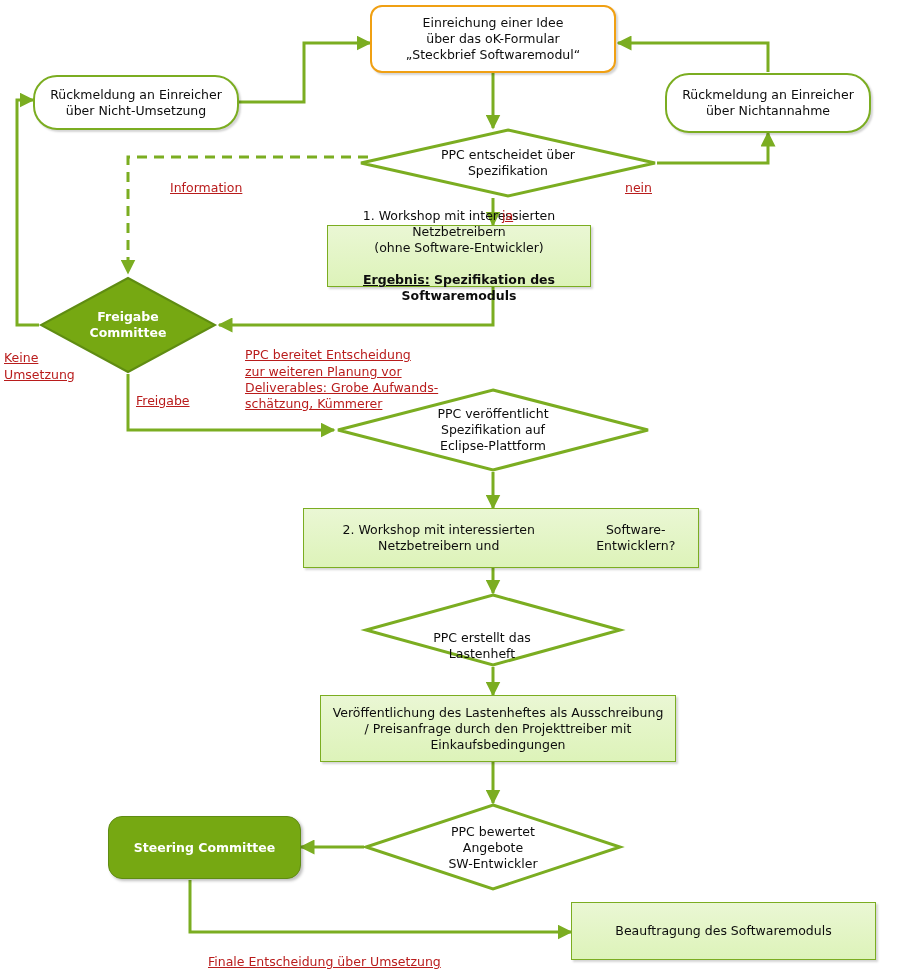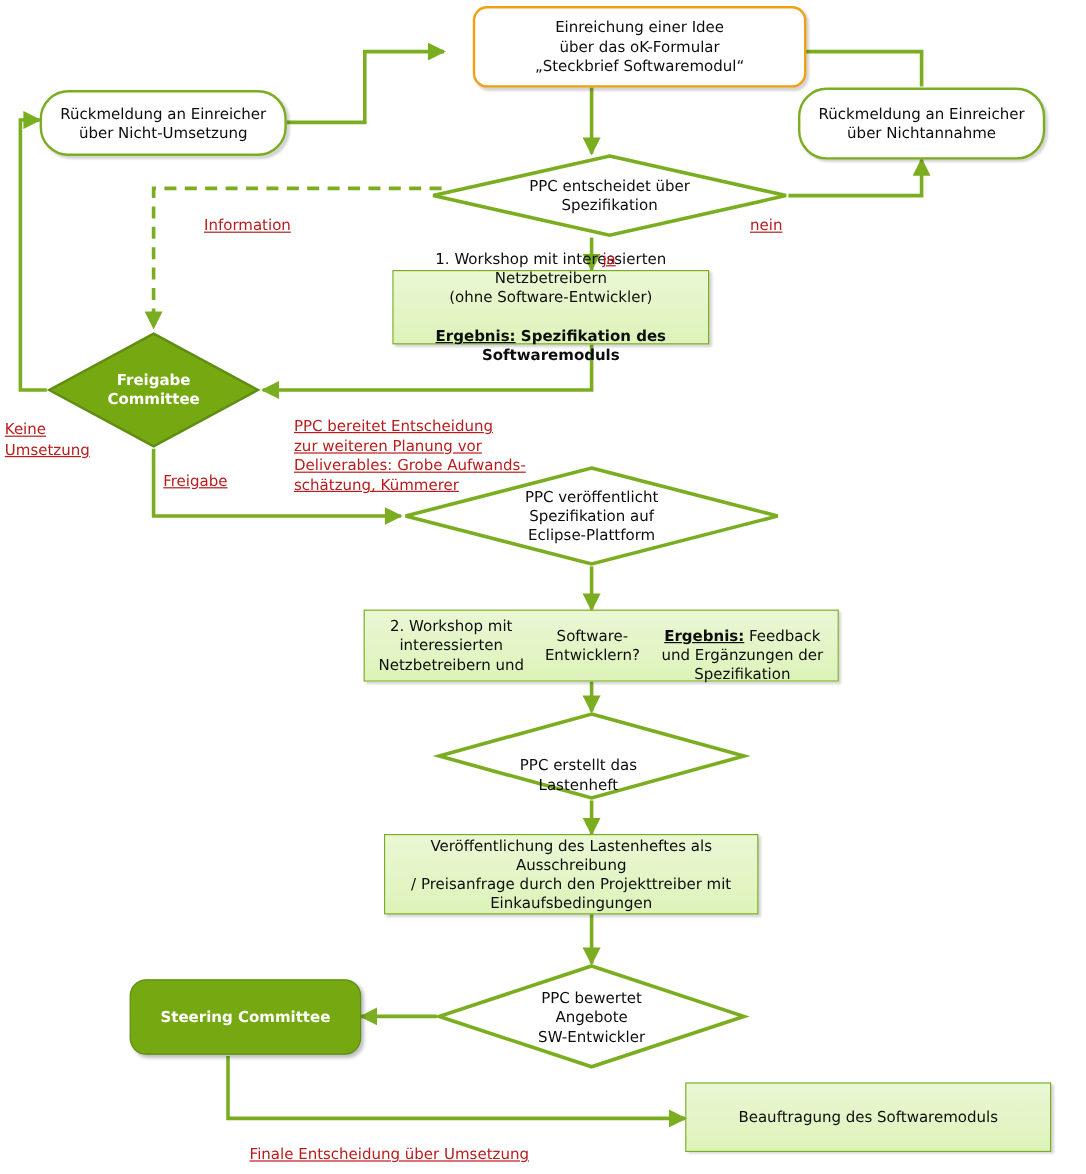--- a/index.html
+++ b/index.html
@@ -158,21 +158,21 @@
       <path d="M 493 667 L 493 695" marker-end="url(#arw)"></path>
 
       <path d="M 493 762 L 493 803" marker-end="url(#arw)"></path>
 
       <path d="M 364 847 L 301 847" marker-end="url(#arw)"></path>
 
       <path d="M 190 880 L 190 932 L 571 932" marker-end="url(#arw)"></path>
     </g>
   </svg>
 
-  <div class="node rounded-orange" style="left:370px; top:5px; width:278px; height:68px;margin-left:24px;">
+  <div class="node rounded-orange" style="left:370px; top:5px; width:246px; height:68px;">
     <span class="txt">Einreichung einer Idee
 über das oK-Formular
 „Steckbrief Softwaremodul“</span>
   </div>
 
   <div class="node rounded-green" style="left:33px; top:75px; width:206px; height:55px;">
     <span class="txt">Rückmeldung an Einreicher
 über Nicht-Umsetzung</span>
   </div>
 
@@ -201,31 +201,28 @@
 
   <div class="diamond-label" style="left:398px; top:400px; width:190px; height:60px;">
     <span>PPC veröffentlicht
 Spezifikation auf
 Eclipse-Plattform</span>
   </div>
 
   <div class="node rect-lightgreen" style="left:303px; top:508px; width:396px; height:60px; flex-direction:row;">
     <span class="txt">2. Workshop mit interessierten Netzbetreibern und</span>
     <span class="txt">Software-Entwicklern?</span>
-    <span class="txt">
-      <span class="uline bold">Ergebnis:</span><span> Feedback und Ergänzungen der Spezifikation</span>
-    </span>
   </div>
 
   <div class="diamond-label" style="left:402px; top:610px; width:160px; height:42px;margin-top:15px;">
     <span>PPC erstellt das
 Lastenheft</span>
   </div>
 
-  <div class="node rect-lightgreen" style="left:320px; top:695px; width:312px; height:67px;">
+  <div class="node rect-lightgreen" style="left:320px; top:695px; width:356px; height:67px;">
     <span class="txt">Veröffentlichung des Lastenheftes als Ausschreibung
 / Preisanfrage durch den Projekttreiber mit
 Einkaufsbedingungen</span>
   </div>
 
   <div class="diamond-label" style="left:413px; top:818px; width:160px; height:60px;">
     <span>PPC bewertet
 Angebote
 SW-Entwickler</span>
   </div>

